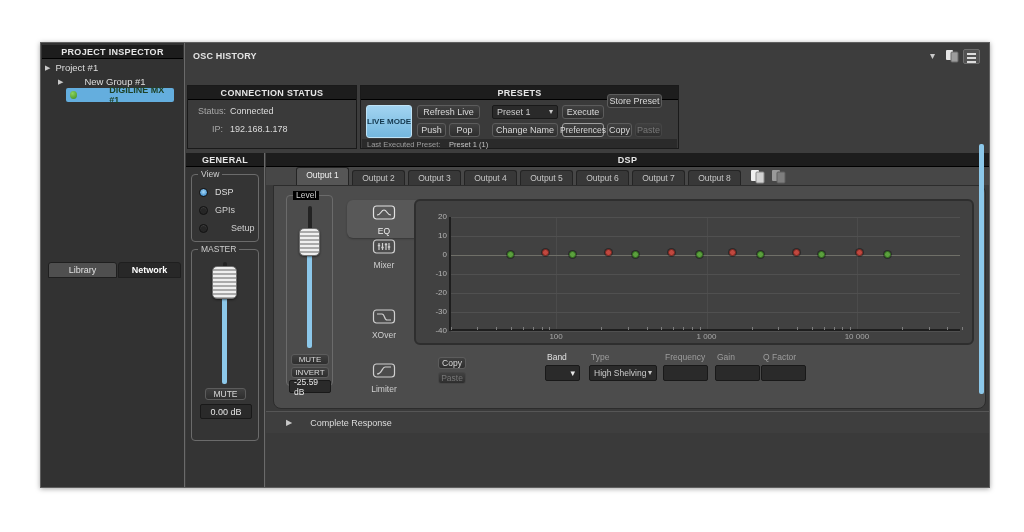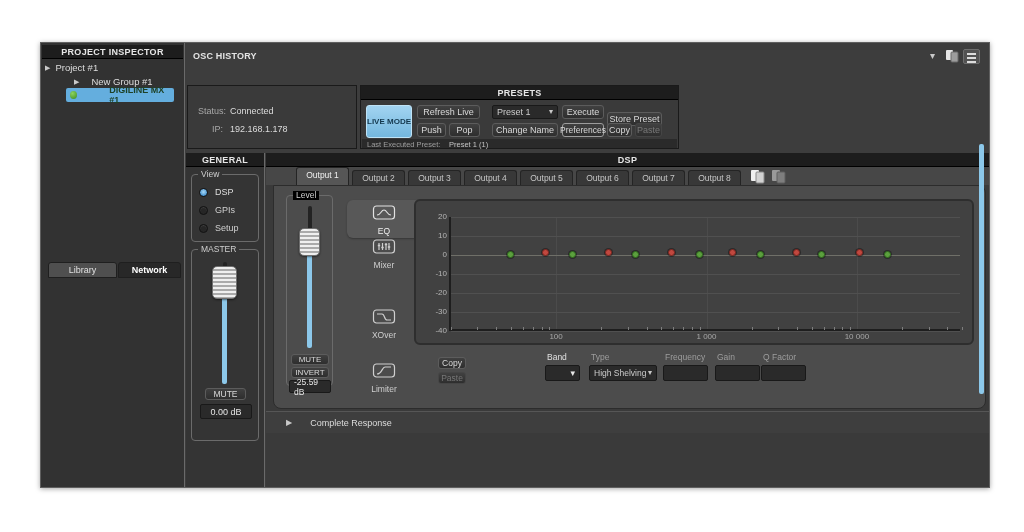--- a/index.html
+++ b/index.html
@@ -56,21 +56,21 @@
 <div class="stage">
   <div class="window">
 
     <div class="abs" style="left:0;top:0;width:143px;height:444px;background:#323232;">
       <div class="panel-header" style="margin:2px 1px 0 1px;">PROJECT INSPECTOR</div>
 
       <div class="abs" style="left:4px;top:18px;height:13px;display:flex;align-items:center;gap:5px;">
         <span class="tree-arrow">▶</span>
         <span style="font-size:9.5px;color:#dedede;">Project #1</span>
       </div>
-      <div class="abs" style="left:33px;top:32px;height:13px;display:flex;align-items:center;gap:12px;">
+      <div class="abs" style="left:17px;top:32px;height:13px;display:flex;align-items:center;gap:21px;">
         <span class="tree-arrow">▶</span>
         <span style="font-size:9.5px;color:#dedede;">New Group #1</span>
       </div>
       <div class="abs" style="left:25px;top:45px;width:108px;height:14px;background:#64aede;border-radius:2px;display:flex;align-items:center;gap:4px;padding:0 4px;">
         <span style="width:8px;height:8px;border-radius:50%;background:radial-gradient(circle at 35% 30%,#8cd45e,#3c8a1e);display:inline-block;"></span>
         <span style="font-size:9px;color:#1e4227;font-weight:bold;padding-left:28px;">DIGILINE MX #1</span>
       </div>
 
       <div class="abs" style="left:7px;top:219px;width:69px;height:16px;background:#4f4f4f;border:1px solid #1f1f1f;border-radius:3px 3px 0 0;color:#e0e0e0;font-size:9px;text-align:center;line-height:15px;">Library</div>
       <div class="abs" style="left:77px;top:219px;width:63px;height:16px;background:#282828;border:1px solid #1f1f1f;border-radius:3px 3px 0 0;color:#ffffff;font-weight:bold;font-size:9px;text-align:center;line-height:15px;">Network</div>
@@ -90,38 +90,39 @@
       </span>
       <span class="abs" style="left:776px;top:2px;width:17px;height:15px;background:#525252;border:1px solid #6e6e6e;border-radius:2px;">
         <span style="display:block;margin:3px 3px 0 3px;height:2px;background:#dcdcdc;"></span>
         <span style="display:block;margin:2px 3px 0 3px;height:2px;background:#dcdcdc;"></span>
         <span style="display:block;margin:2px 3px 0 3px;height:2px;background:#dcdcdc;"></span>
       </span>
     </div>
 
 
     <div class="abs" style="left:146px;top:42px;width:170px;height:64px;background:#3a3a3a;border:1px solid #1a1a1a;">
+      <div class="panel-header">CONNECTION STATUS</div>
       <span class="abs" style="left:10px;top:20px;font-size:9px;color:#a8a8a8;">Status:</span>
       <span class="abs" style="left:42px;top:20px;font-size:9px;color:#dcdcdc;">Connected</span>
       <span class="abs" style="left:24px;top:38px;font-size:9px;color:#a8a8a8;">IP:</span>
       <span class="abs" style="left:42px;top:38px;font-size:9px;color:#dcdcdc;">192.168.1.178</span>
     </div>
 
     <div class="abs" style="left:319px;top:42px;width:319px;height:64px;background:#3a3a3a;border:1px solid #1a1a1a;">
       <div class="panel-header">PRESETS</div>
       <div class="abs" style="left:5px;top:19px;width:46px;height:33px;background:linear-gradient(#a2d4f1,#74b7de);border:1px solid #bfe3f6;border-radius:3px;color:#14384e;font-size:8px;font-weight:bold;display:flex;align-items:center;justify-content:center;">LIVE MODE</div>
       <div class="btn" style="position:absolute;left:56px;top:19px;width:63px;height:14px;">Refresh Live</div>
       <div class="btn" style="position:absolute;left:56px;top:37px;width:29px;height:14px;">Push</div>
       <div class="btn" style="position:absolute;left:88px;top:37px;width:31px;height:14px;">Pop</div>
       <div class="field" style="position:absolute;left:131px;top:19px;width:66px;height:14px;">
         <span>Preset 1</span>
         <span class="chev">▾</span>
       </div>
       <div class="btn" style="position:absolute;left:201px;top:19px;width:42px;height:14px;">Execute</div>
-      <div class="btn" style="position:absolute;left:246px;top:26px;width:55px;height:14px;">Store Preset</div>
+      <div class="btn" style="position:absolute;left:246px;top:8px;width:55px;height:14px;">Store Preset</div>
       <div class="btn" style="position:absolute;left:131px;top:37px;width:66px;height:14px;">Change Name</div>
       <div class="btn" style="position:absolute;left:201px;top:37px;width:42px;height:14px;font-size:8.5px;border-color:#9c9c9c;">Preferences</div>
       <div class="btn" style="position:absolute;left:246px;top:37px;width:25px;height:14px;">Copy</div>
       <div class="btn disabled" style="position:absolute;left:274px;top:37px;width:27px;height:14px;">Paste</div>
       <div class="abs" style="left:1px;top:53px;width:315px;height:9px;background:#2a2a2a;"></div>
       <span class="abs" style="left:6px;top:54px;font-size:7.5px;color:#9d9d9d;">Last Executed Preset:</span>
       <span class="abs" style="left:88px;top:54px;font-size:7.5px;color:#c4c4c4;">Preset 1 (1)</span>
     </div>
 
     <div class="abs bg-general" style="left:145px;top:110px;width:78px;height:334px;background:#343434;">
@@ -130,21 +131,21 @@
       <div class="groupbox" style="left:5px;top:21px;width:68px;height:68px;">
         <span class="gb-legend">View</span>
         <div style="position:absolute;left:7px;top:12px;display:flex;align-items:center;gap:7px;">
           <span class="radio on"></span>
           <span style="font-size:9px;color:#dedede;">DSP</span>
         </div>
         <div style="position:absolute;left:7px;top:30px;display:flex;align-items:center;gap:7px;">
           <span class="radio"></span>
           <span style="font-size:9px;color:#cfcfcf;">GPIs</span>
         </div>
-        <div style="position:absolute;left:7px;top:48px;display:flex;align-items:center;gap:7px;">
+        <div style="position:absolute;left:7px;top:48px;display:flex;align-items:center;gap:23px;">
           <span class="radio"></span>
           <span style="font-size:9px;color:#cfcfcf;">Setup</span>
         </div>
       </div>
 
       <div class="groupbox" style="left:5px;top:96px;width:68px;height:192px;">
         <span class="gb-legend">MASTER</span>
         <div class="fader-track-dark" style="left:31px;top:12px;height:26px;"></div>
         <div class="fader-track-blue" style="left:30px;top:38px;height:96px;"></div>
         <div class="fader-handle" style="left:20px;top:16px;width:25px;height:33px;"></div>

